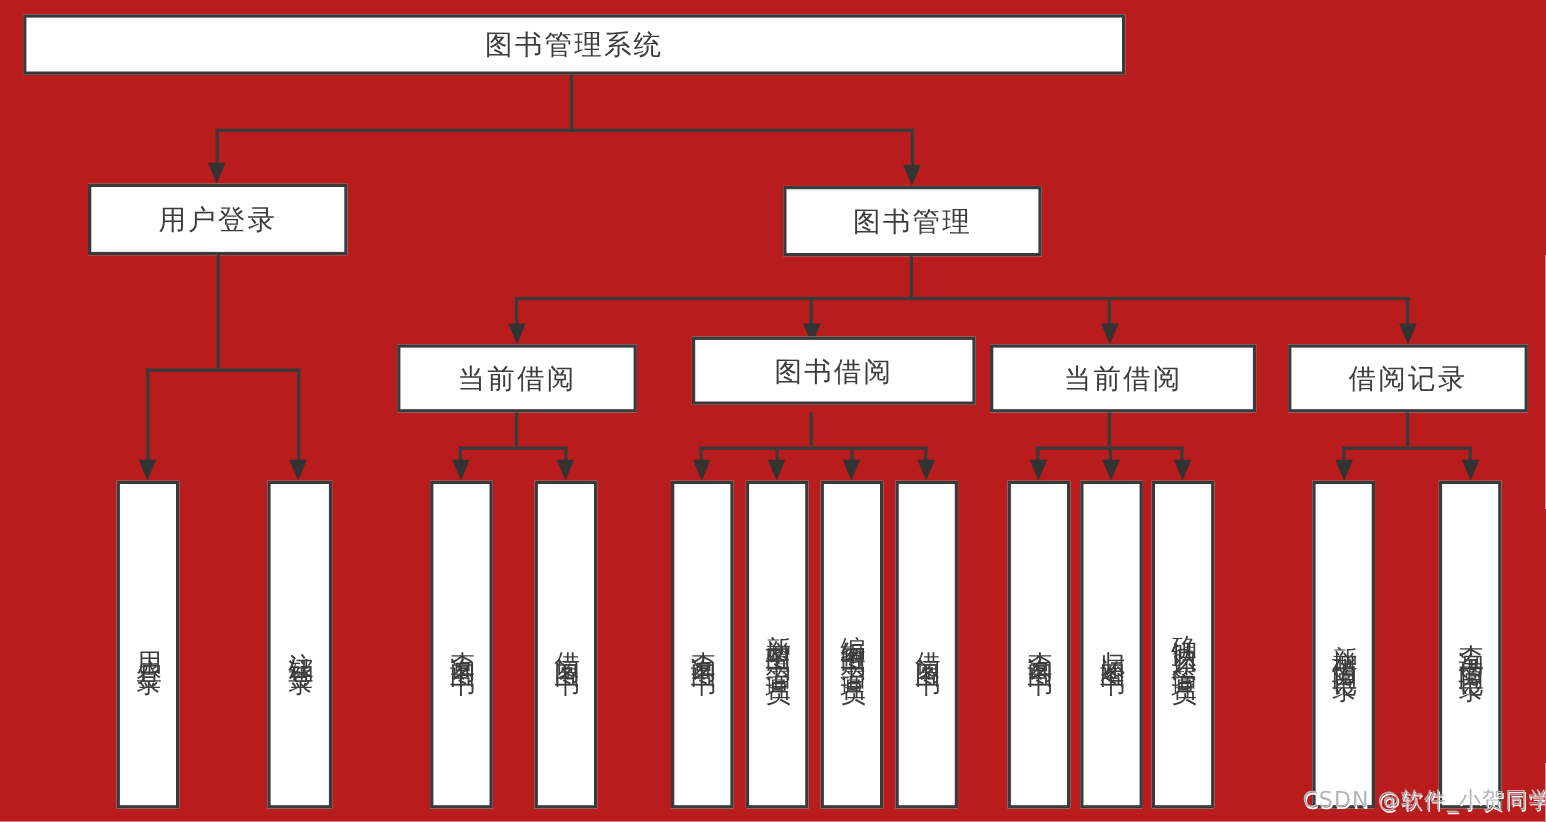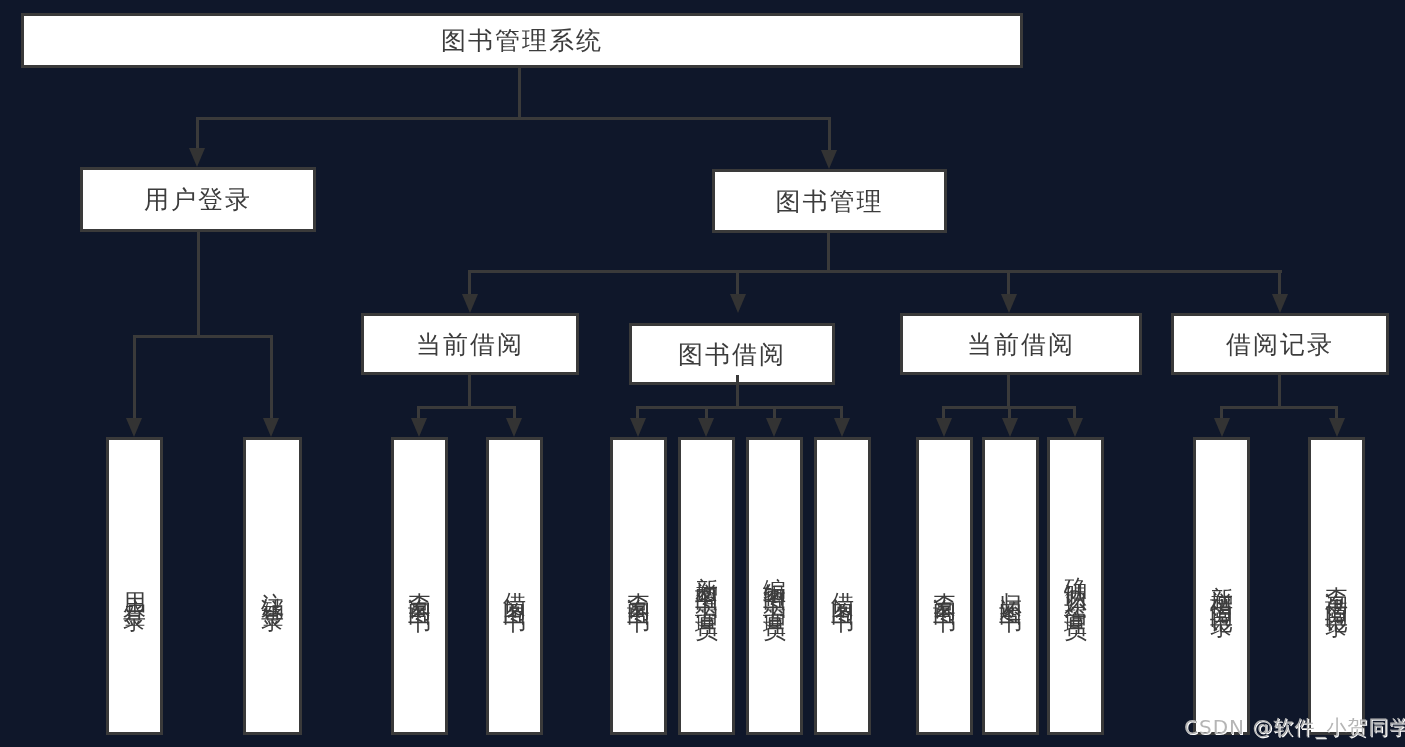--- a/index.html
+++ b/index.html
@@ -1,17 +1,17 @@
 <!DOCTYPE html>
 <html><head>
 <meta charset="utf-8">
 <style>
   html,body{margin:0;padding:0;background:#ffffff;}
   #canvas{
-    position:relative;width:1405px;height:747px;background:#0f172a;overflow:hidden;
+    position:relative;width:1405px;height:747px;background:#b91c1c;overflow:hidden;
     font-family:"DejaVu Sans","Liberation Sans",sans-serif;color:#3c3c3c;
   }
   .box{
     position:absolute;background:#ffffff;border:3px solid #3a3a3a;box-sizing:border-box;
     display:flex;align-items:center;justify-content:center;text-align:center;
   }
   .hbox{font-size:25px;letter-spacing:2px;}
   .vbox{
     font-size:23px;letter-spacing:6px;line-height:1;
     writing-mode:vertical-rl;
@@ -66,21 +66,21 @@
   <div class="line vline" style="left:736px;top:270px;height:26px;"></div>
   <div class="arrowhead" style="left:730px;top:294px;"></div>
   <div class="line vline" style="left:1007px;top:270px;height:26px;"></div>
   <div class="arrowhead" style="left:1001px;top:294px;"></div>
   <div class="line vline" style="left:1278px;top:270px;height:26px;"></div>
   <div class="arrowhead" style="left:1272px;top:294px;"></div>
 
   <div class="box hbox" style="left:361px;top:313px;width:218px;height:62px;">
     <span>当前借阅</span>
   </div>
-  <div class="box hbox" style="left:629px;top:323px;width:206px;height:62px;">
+  <div class="box hbox" style="left:629px;top:306px;width:258px;height:62px;">
     <span>图书借阅</span>
   </div>
   <div class="box hbox" style="left:900px;top:313px;width:242px;height:62px;">
     <span>当前借阅</span>
   </div>
   <div class="box hbox" style="left:1171px;top:313px;width:218px;height:62px;">
     <span>借阅记录</span>
   </div>
 
   <div class="line vline" style="left:468px;top:375px;height:31px;"></div>

